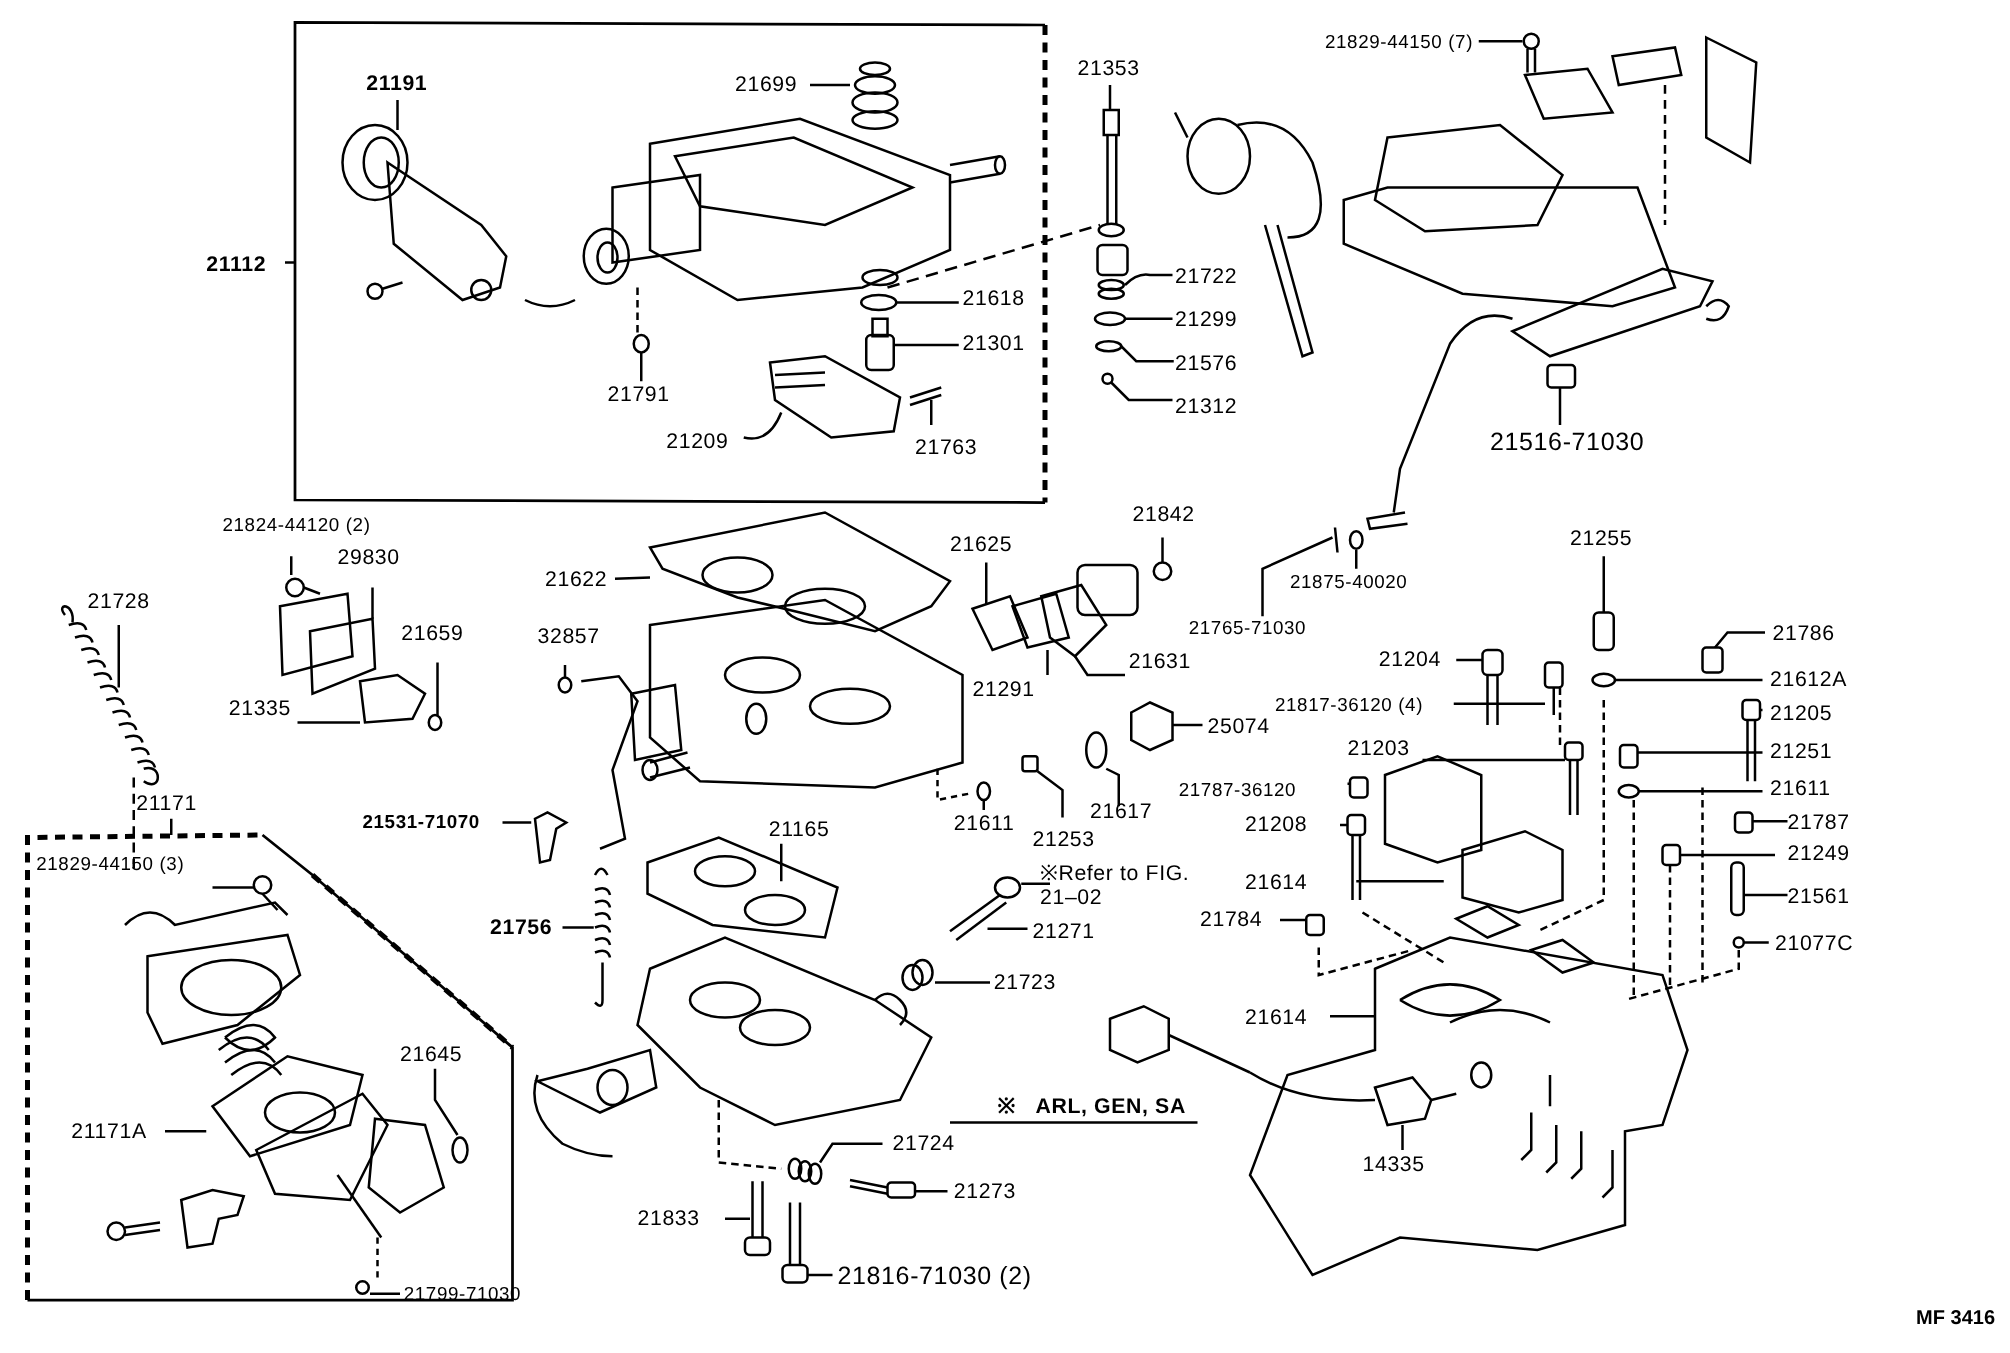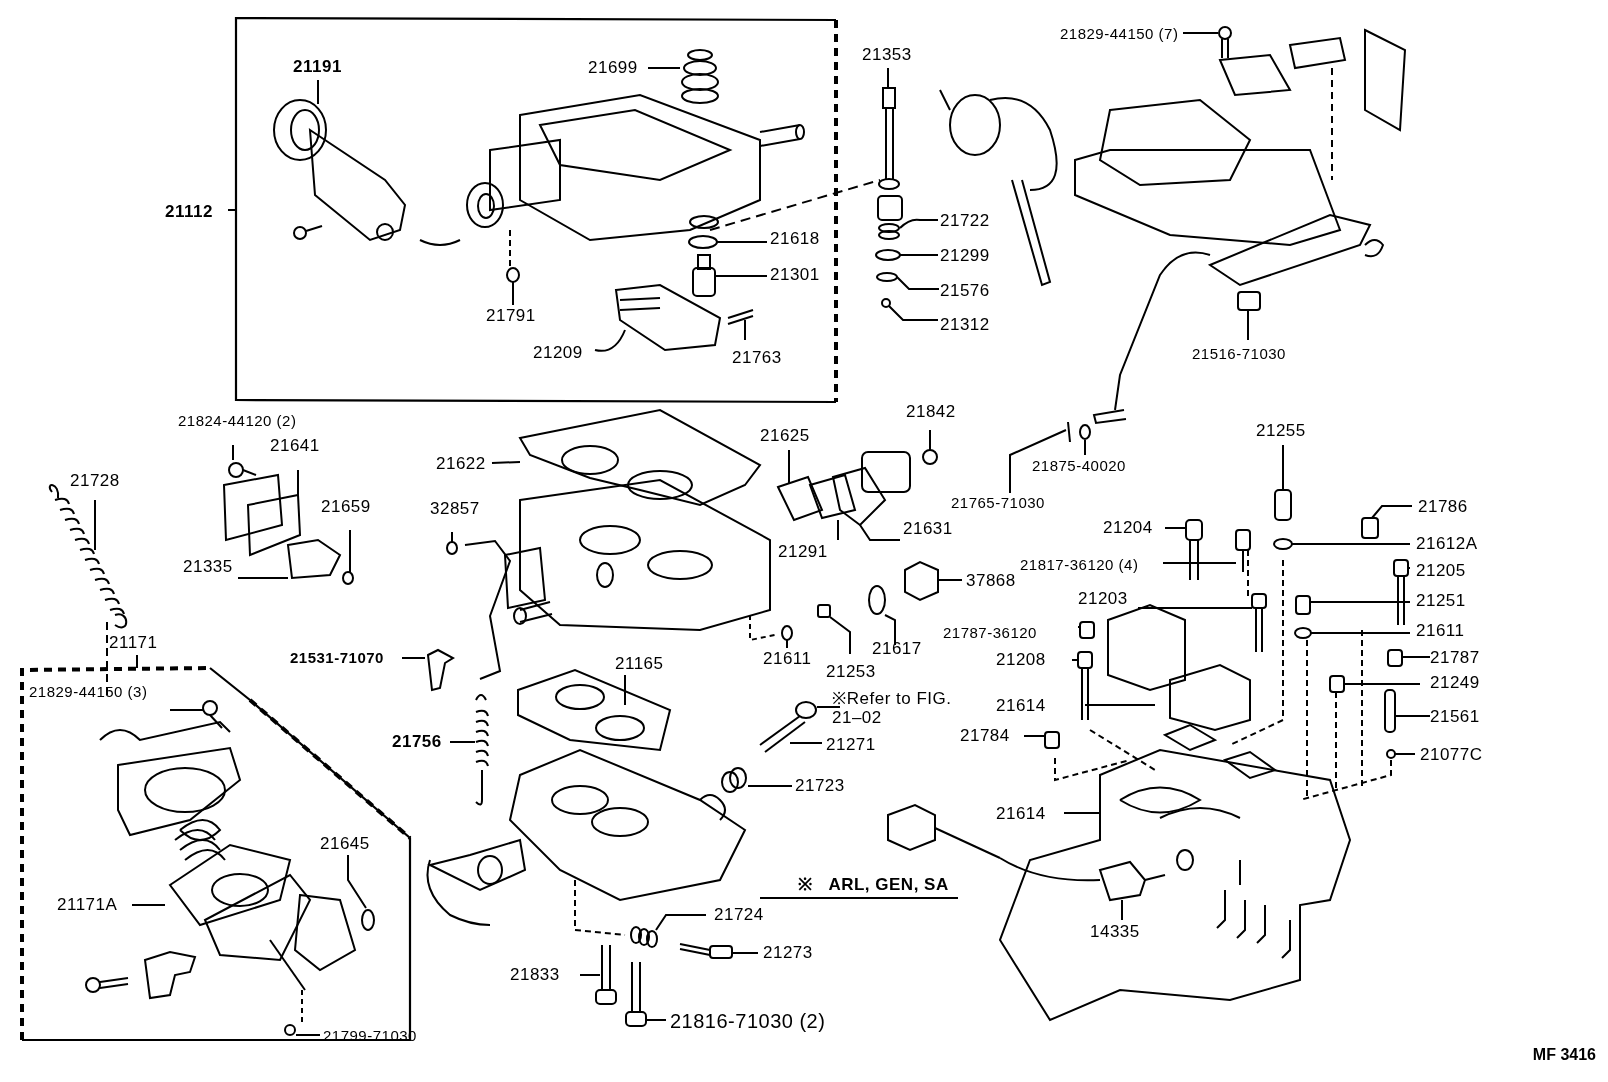--- a/index.html
+++ b/index.html
@@ -475,41 +475,41 @@
 <div class="lbl" style="left:770px;top:266px">21301</div>
 <div class="lbl" style="left:486px;top:307px">21791</div>
 <div class="lbl" style="left:533px;top:344px">21209</div>
 <div class="lbl" style="left:732px;top:349px">21763</div>
 <div class="lbl" style="left:862px;top:46px">21353</div>
 <div class="lbl" style="left:940px;top:212px">21722</div>
 <div class="lbl" style="left:940px;top:247px">21299</div>
 <div class="lbl" style="left:940px;top:282px">21576</div>
 <div class="lbl" style="left:940px;top:316px">21312</div>
 <div class="lbl" style="left:1060px;top:25px;font-size:15px">21829-44150 (7)</div>
-<div class="lbl" style="left:1192px;top:345px;font-size:15px">21516-71030</div>
+<div class="lbl" style="left:1192px;top:345px;font-size:20px">21516-71030</div>
 
 <div class="lbl" style="left:178px;top:412px;font-size:15px">21824-44120 (2)</div>
-<div class="lbl" style="left:270px;top:437px">21641</div>
+<div class="lbl" style="left:270px;top:437px">29830</div>
 <div class="lbl" style="left:321px;top:498px">21659</div>
 <div class="lbl" style="left:183px;top:558px">21335</div>
 <div class="lbl" style="left:70px;top:472px">21728</div>
 <div class="lbl" style="left:109px;top:634px">21171</div>
 <div class="lbl" style="left:29px;top:683px;font-size:15px">21829-44150 (3)</div>
 <div class="lbl" style="left:57px;top:896px">21171A</div>
 <div class="lbl" style="left:320px;top:835px">21645</div>
 <div class="lbl" style="left:323px;top:1027px;font-size:15px">21799-71030</div>
 
 <div class="lbl" style="left:436px;top:455px">21622</div>
 <div class="lbl" style="left:430px;top:500px">32857</div>
 <div class="lbl b" style="left:290px;top:649px;font-size:15px">21531-71070</div>
 <div class="lbl" style="left:760px;top:427px">21625</div>
 <div class="lbl" style="left:906px;top:403px">21842</div>
 <div class="lbl" style="left:778px;top:543px">21291</div>
 <div class="lbl" style="left:903px;top:520px">21631</div>
-<div class="lbl" style="left:966px;top:572px">37868</div>
+<div class="lbl" style="left:966px;top:572px">25074</div>
 <div class="lbl" style="left:872px;top:640px">21617</div>
 <div class="lbl" style="left:763px;top:650px">21611</div>
 <div class="lbl" style="left:826px;top:663px">21253</div>
 
 <div class="lbl" style="left:615px;top:655px">21165</div>
 <div class="lbl b" style="left:392px;top:733px">21756</div>
 <div class="lbl ref" style="left:832px;top:689px"><span style="display:inline-block;width:122px;white-space:normal;line-height:19px">※Refer to FIG. 21–02</span></div>
 <div class="lbl" style="left:826px;top:736px">21271</div>
 <div class="lbl" style="left:795px;top:777px">21723</div>
 <div class="lbl" style="left:714px;top:906px">21724</div>

